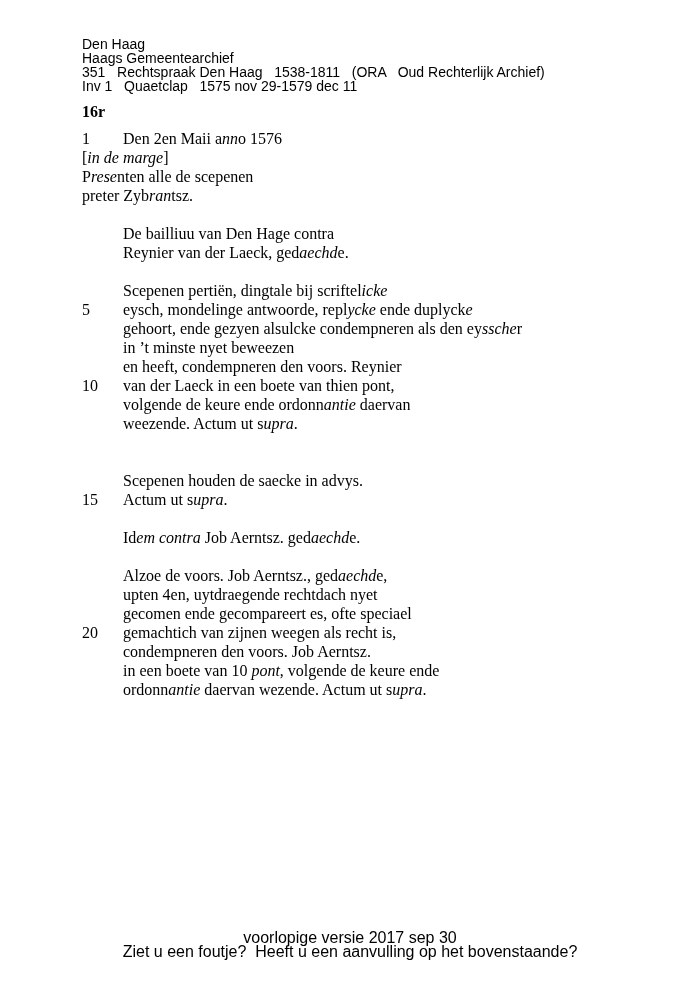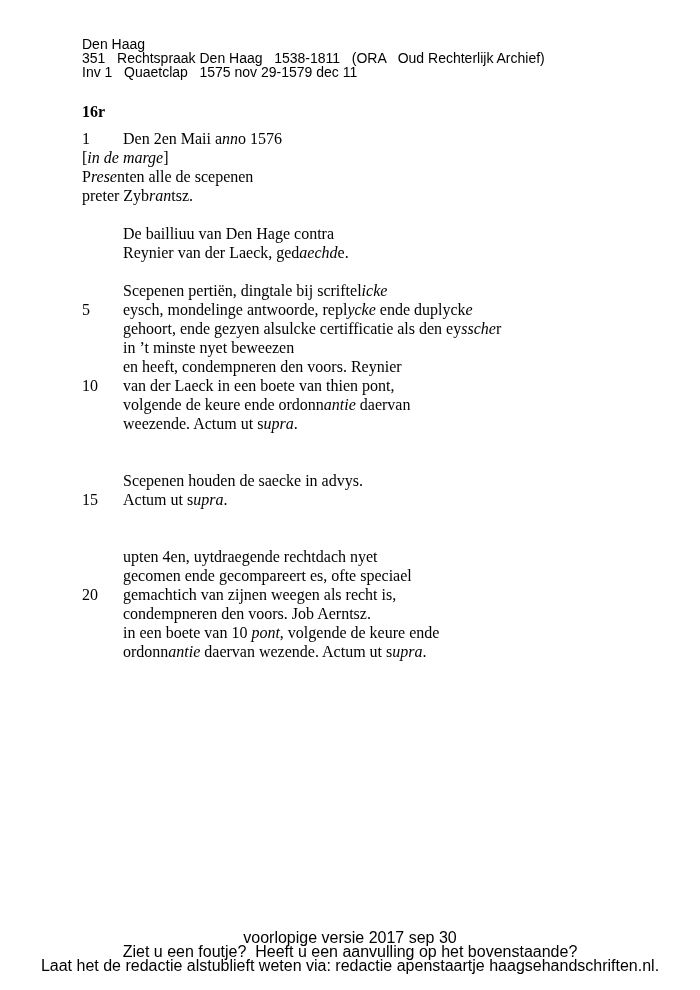--- a/index.html
+++ b/index.html
@@ -61,46 +61,48 @@
     font-family: "Liberation Sans", sans-serif;
     font-size: 16px;
     line-height: 14px;
     white-space: pre;
   }
 </style>
 </head>
 <body>
 
 <div class="page">
-  <div class="header" id="header"><div>Den Haag</div><div>351   Rechtspraak Den Haag   1538-1811   (ORA   Oud Rechterlijk Archief)</div><div>Inv 1   Quaetclap   1575 nov 29-1579 dec 11</div></div>
+  <div class="header" id="header"><div>Den Haag</div><div>Haags Gemeentearchief</div><div>351   Rechtspraak Den Haag   1538-1811   (ORA   Oud Rechterlijk Archief)</div><div>Inv 1   Quaetclap   1575 nov 29-1579 dec 11</div></div>
   <div class="folio">16r</div>
   <div class="body-block" id="bodyBlock">
       <div class="line"><span class="num">1</span><span class="txt indent-1"><span>Den 2en Maii a</span><span class="it">nn</span><span>o 1576</span></span></div>
       <div class="line"><span class="txt indent-0"><span>[</span><span class="it">in de marge</span><span>]</span></span></div>
       <div class="line"><span class="txt indent-0"><span>P</span><span class="it">rese</span><span>nten alle de scepenen</span></span></div>
       <div class="line"><span class="txt indent-0"><span>preter Zyb</span><span class="it">ran</span><span>tsz.</span></span></div>
       <div class="line"></div>
       <div class="line"><span class="txt indent-1"><span>De bailliuu van Den Hage contra</span></span></div>
       <div class="line"><span class="txt indent-1"><span>Reynier van der Laeck, ged</span><span class="it">aechd</span><span>e.</span></span></div>
       <div class="line"></div>
       <div class="line"><span class="txt indent-1"><span>Scepenen pertiën, dingtale bij scriftel</span><span class="it">icke</span></span></div>
       <div class="line"><span class="num">5</span><span class="txt indent-1"><span>eysch, mondelinge antwoorde, repl</span><span class="it">ycke</span><span> ende duplyck</span><span class="it">e</span></span></div>
-      <div class="line"><span class="txt indent-1"><span>gehoort, ende gezyen alsulcke certifficatie als den ey</span><span class="it">ssche</span><span>r</span></span></div>
+      <div class="line"><span class="txt indent-1"><span>gehoort, ende gezyen alsulcke condempneren als den ey</span><span class="it">ssche</span><span>r</span></span></div>
       <div class="line"><span class="txt indent-1"><span>in ’t minste nyet beweezen</span></span></div>
       <div class="line"><span class="txt indent-1"><span>en heeft, condempneren den voors. Reynier</span></span></div>
       <div class="line"><span class="num">10</span><span class="txt indent-1"><span>van der Laeck in een boete van thien pont,</span></span></div>
       <div class="line"><span class="txt indent-1"><span>volgende de keure ende ordonn</span><span class="it">antie</span><span> daervan</span></span></div>
       <div class="line"><span class="txt indent-1"><span>weezende. Actum ut s</span><span class="it">upra</span><span>.</span></span></div>
       <div class="line"></div>
       <div class="line"></div>
       <div class="line"><span class="txt indent-1"><span>Scepenen houden de saecke in advys.</span></span></div>
       <div class="line"><span class="num">15</span><span class="txt indent-1"><span>Actum ut s</span><span class="it">upra</span><span>.</span></span></div>
       <div class="line"></div>
+      <div class="line"><span class="txt indent-1"><span>Id</span><span class="it">em contra</span><span> Job Aerntsz. ged</span><span class="it">aechd</span><span>e.</span></span></div>
       <div class="line"></div>
+      <div class="line"><span class="txt indent-1"><span>Alzoe de voors. Job Aerntsz., ged</span><span class="it">aechd</span><span>e,</span></span></div>
       <div class="line"><span class="txt indent-1"><span>upten 4en, uytdraegende rechtdach nyet</span></span></div>
       <div class="line"><span class="txt indent-1"><span>gecomen ende gecompareert es, ofte speciael</span></span></div>
       <div class="line"><span class="num">20</span><span class="txt indent-1"><span>gemachtich van zijnen weegen als recht is,</span></span></div>
       <div class="line"><span class="txt indent-1"><span>condempneren den voors. Job Aerntsz.</span></span></div>
       <div class="line"><span class="txt indent-1"><span>in een boete van 10 </span><span class="it">pont</span><span>, volgende de keure ende</span></span></div>
       <div class="line"><span class="txt indent-1"><span>ordonn</span><span class="it">antie</span><span> daervan wezende. Actum ut s</span><span class="it">upra</span><span>.</span></span></div>
     </div>
-  <div class="footer" id="footer"><div>voorlopige versie 2017 sep 30</div><div>Ziet u een foutje?  Heeft u een aanvulling op het bovenstaande?</div><div>Laat het de redactie alstublieft weten via: redactie apenstaartje haagsehandschriften.nl.</div></div>
+  <div class="footer" id="footer"><div>voorlopige versie 2017 sep 30</div><div>Ziet u een foutje?  Heeft u een aanvulling op het bovenstaande?</div></div>
 </div>
 
 </body></html>

